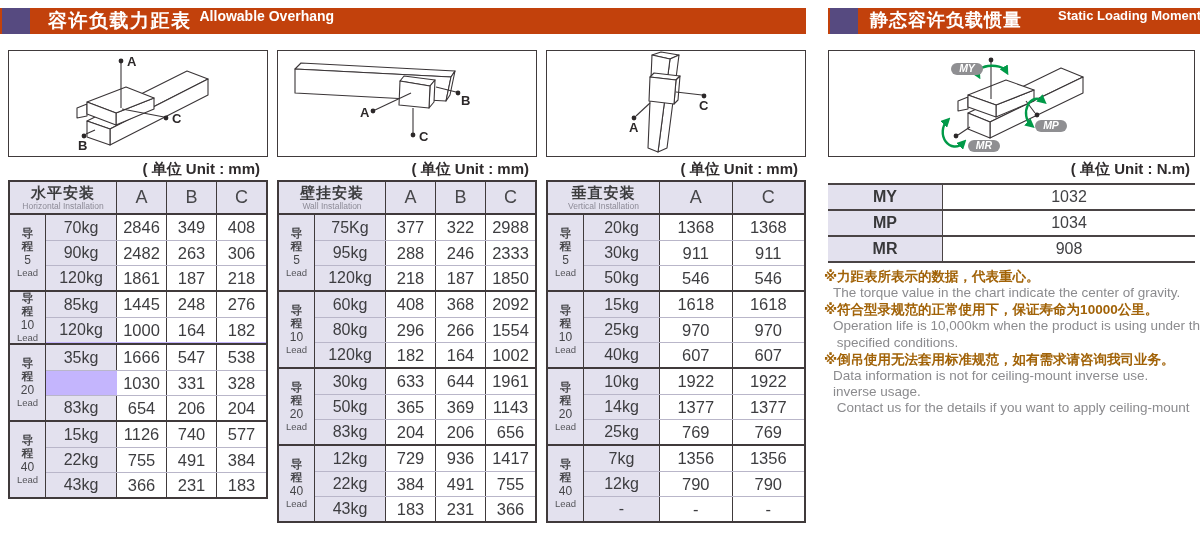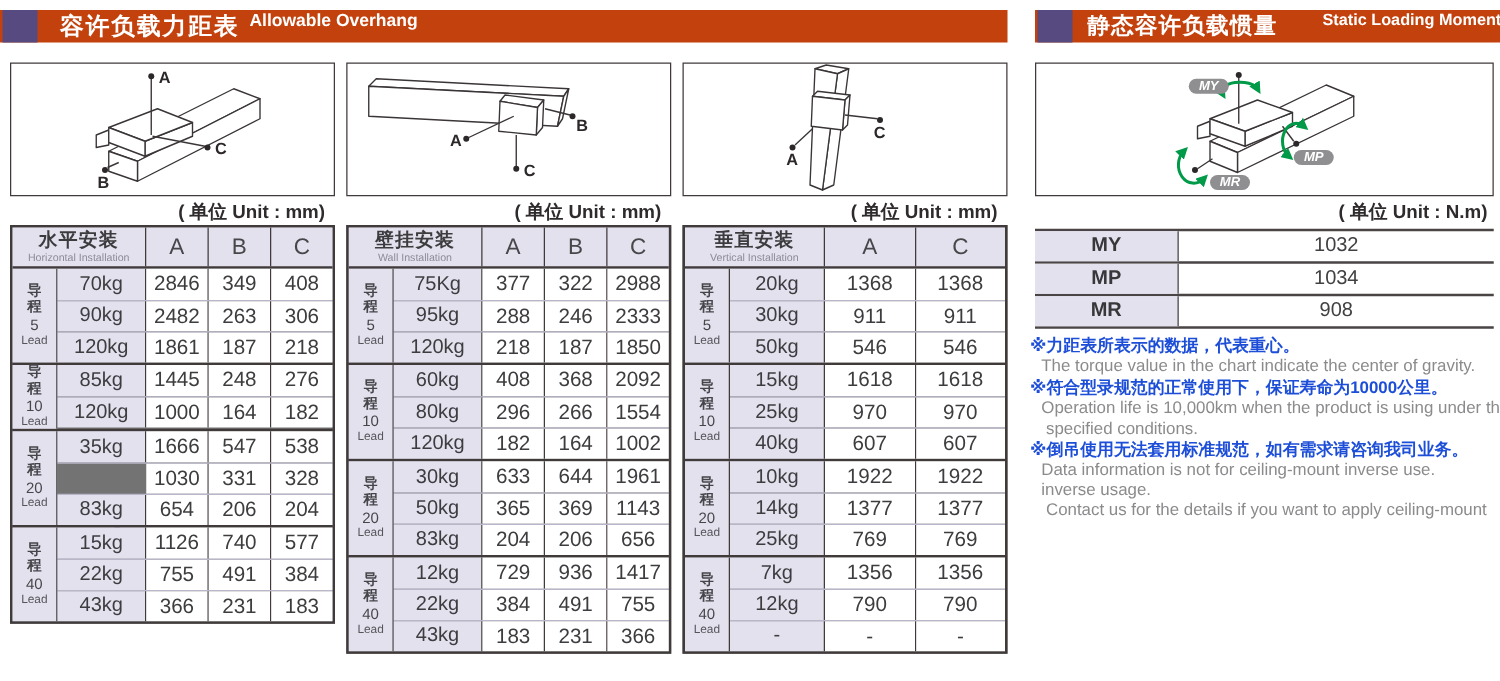--- a/index.html
+++ b/index.html
@@ -33,21 +33,21 @@
              font-family:"Liberation Sans",sans-serif; }
 
   
   .unit { position:absolute; top:160px; height:17px; font-size:15px; font-weight:bold; color:#2f2b2c; text-align:right; }
   #unit-1 { left:8px;   width:252px; }
   #unit-2 { left:277px; width:252px; }
   #unit-3 { left:546px; width:252px; }
   #unit-4 { left:828px; width:362px; }
 
   
-  .otable { position:absolute; top:180px; width:260px; background:#737373; border:2px solid #403a3b; box-sizing:border-box; }
+  .otable { position:absolute; top:180px; width:260px; background:#c4b5fd; border:2px solid #403a3b; box-sizing:border-box; }
   .ot-header { display:flex; height:31px; border-bottom:2px solid #403a3b; background:#e3e1ee; }
   .ot-title { display:flex; flex-direction:column; align-items:center; justify-content:center;
               border-right:1.5px solid #403a3b; box-sizing:border-box; }
   .t-zh { font-size:15px; font-weight:bold; color:#3c3c3e; line-height:16px; letter-spacing:1px; }
   .t-en { font-size:8.5px; color:#8d8b97; line-height:10px; }
   .ot-col { flex:1; display:flex; align-items:center; justify-content:center; font-size:18px; color:#47474a;
             border-right:1.5px solid #403a3b; box-sizing:border-box; }
   .ot-col:last-child { border-right:none; }
   .ot-group { display:flex; }
   .ot-group + .ot-group { border-top:2px solid #403a3b; }
@@ -67,21 +67,21 @@
 
   
   .mtable { position:absolute; left:828px; top:183px; width:367px; box-sizing:border-box; border-top:2px solid #4a4445; }
   .m-row { display:flex; height:26px; border-bottom:2px solid #4a4445; box-sizing:border-box; }
   .m-label { width:115px; background:#e3e1ee; display:flex; align-items:center; justify-content:center;
              font-weight:bold; font-size:16px; color:#38383a; border-right:1.2px solid #4a4445; box-sizing:border-box; }
   .m-value { flex:1; display:flex; align-items:center; justify-content:center; font-size:16px; color:#414144; }
 
   
   .notes { position:absolute; left:824px; top:268px; width:376px; }
-  .note-zh { font-size:13.5px; font-weight:bold; color:#1d4ed8; line-height:17px; }
+  .note-zh { font-size:13.5px; font-weight:bold; color:#a16207; line-height:17px; }
   .note-en { font-size:13.5px; color:#8b8b8e; line-height:16.3px; padding-left:9px; white-space:pre; }
 </style>
 </head>
 <body>
 
 <div id="page">
 
   <div class="hdr" id="hdr-left">
     <div class="sq"></div>
     <span class="zh">容许负载力距表</span>

